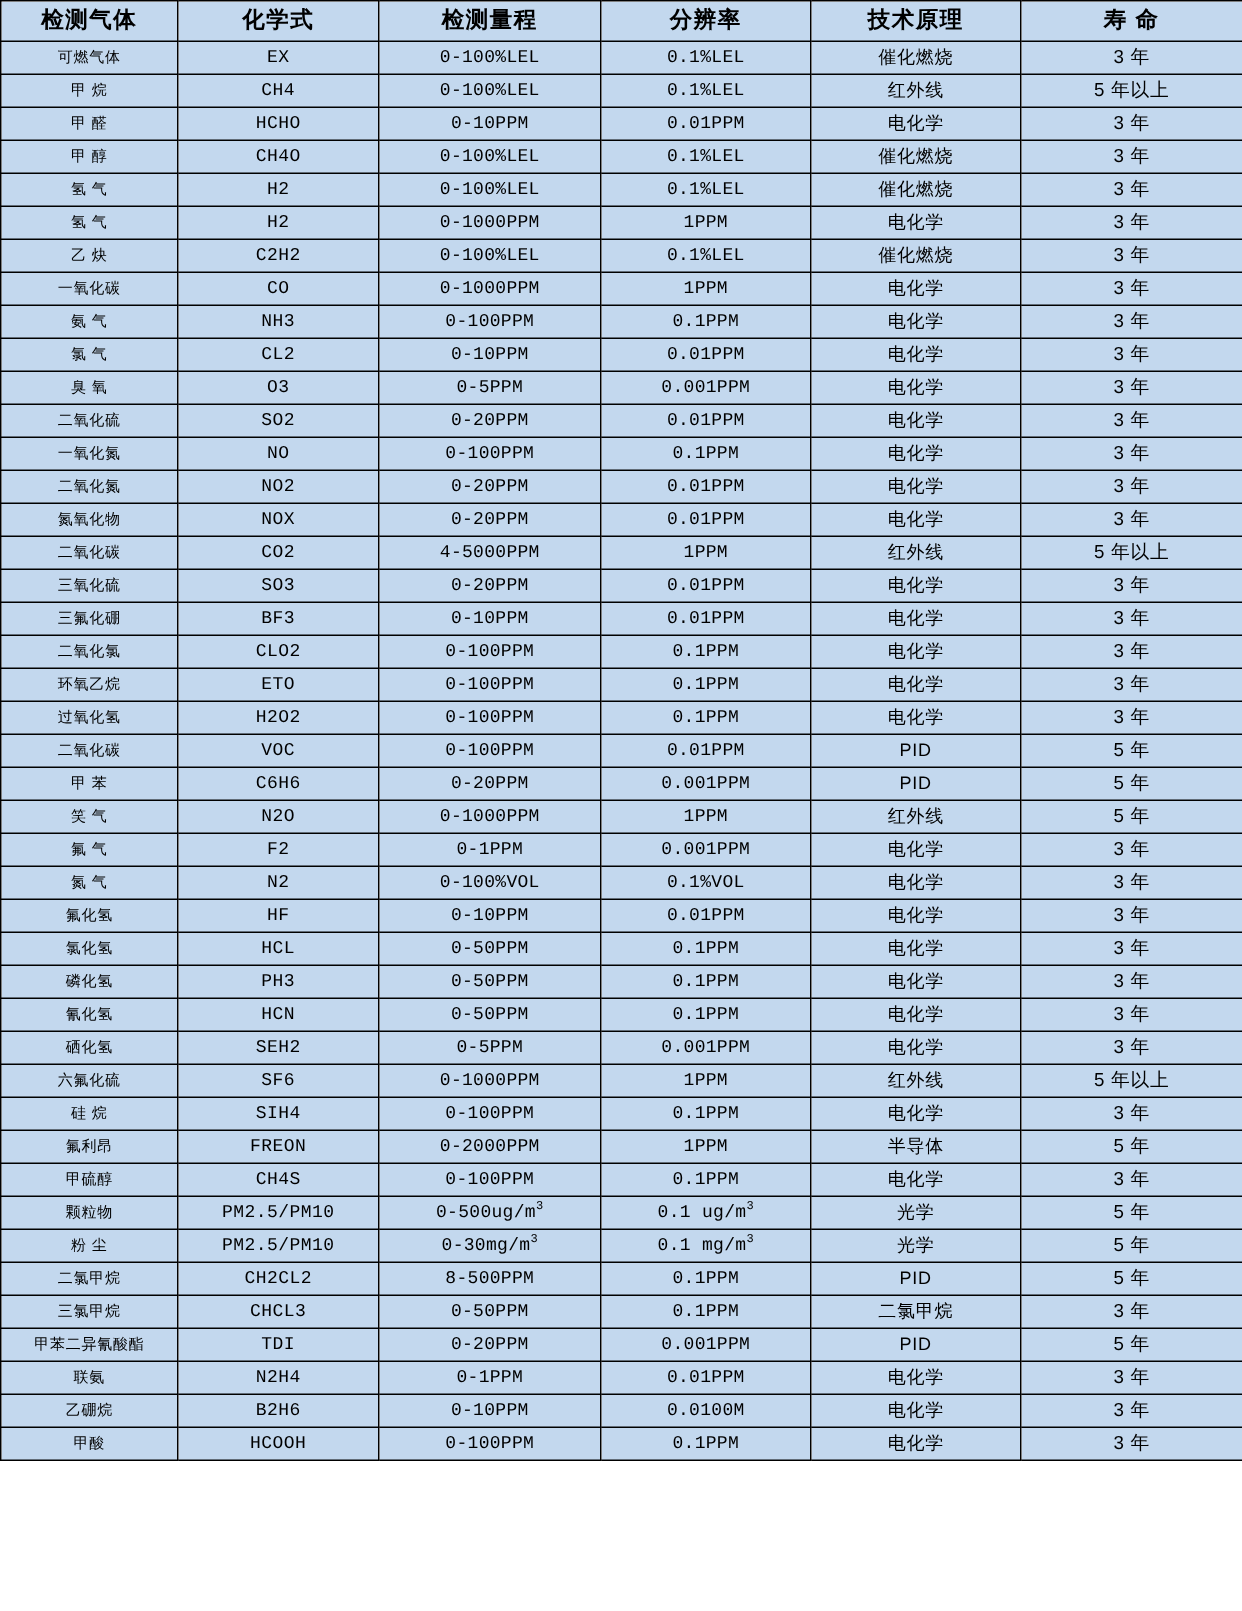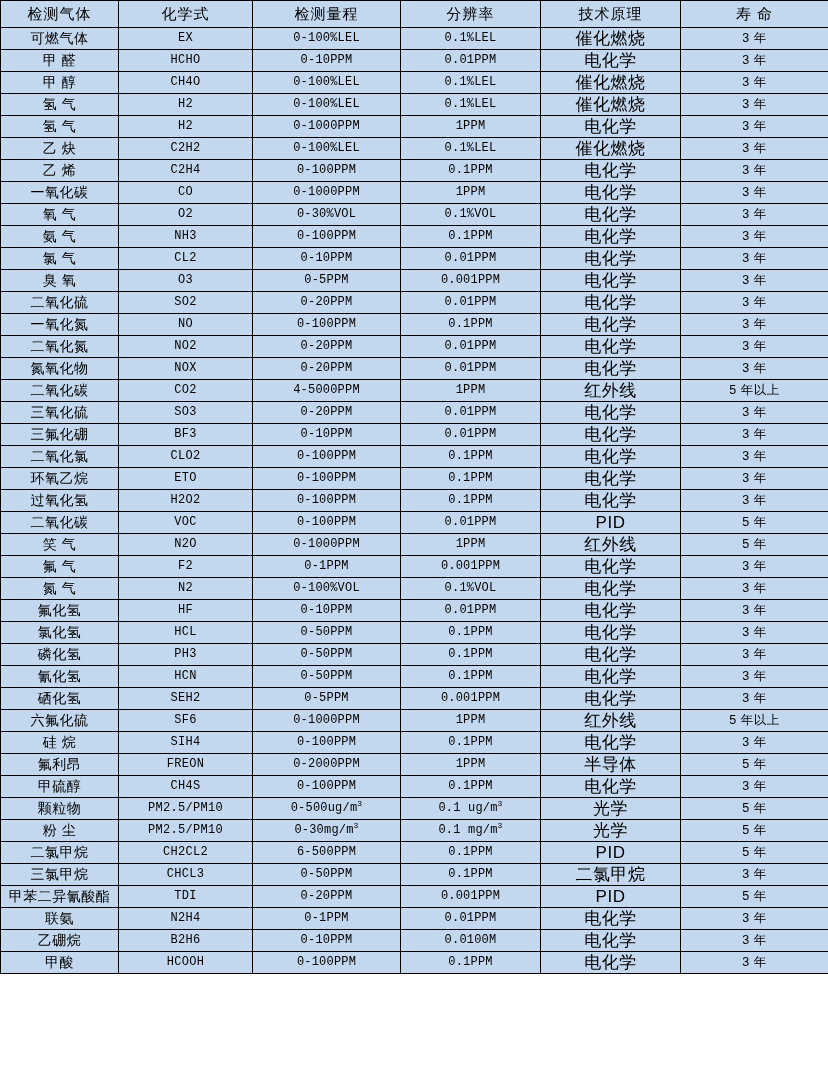--- a/index.html
+++ b/index.html
@@ -31,45 +31,45 @@
     background: #c3d8ee;
     color: #000000;
     padding: 0;
     height: 21px;
     line-height: 21px;
     overflow: hidden;
     white-space: nowrap;
   }
   #sensor-table thead th {
     font-size: 15px;
-    font-weight: normal;
+    font-weight: bold;
     letter-spacing: 1px;
     height: 26px;
     line-height: 26px;
   }
   #sensor-table tbody td {
     font-weight: normal;
   }
   td.gas {
-    font-size: 14px;
+    font-size: 10px;
     letter-spacing: 0.5px;
   }
   td.formula {
     font-family: "Liberation Mono", monospace;
     font-size: 12px;
     letter-spacing: 0.3px;
     margin-left: 44px;
   }
   td.range, td.res {
     font-family: "Liberation Mono", monospace;
     font-size: 12px;
     letter-spacing: 0.2px;
   }
   td.tech {
-    font-size: 17px;
+    font-size: 12px;
     letter-spacing: 0.5px;
   }
   td.life {
     font-size: 12.5px;
     letter-spacing: 0.5px;
   }
   sup {
     font-size: 8px;
     vertical-align: super;
     line-height: 0;
@@ -100,20 +100,28 @@
   <tbody id="table-body">
       <tr>
         <td class="gas">可燃气体</td>
         <td class="formula">EX</td>
         <td class="range">0-100%LEL</td>
         <td class="res">0.1%LEL</td>
         <td class="tech">催化燃烧</td>
         <td class="life">3 年</td>
       </tr>
       <tr>
+        <td class="gas">甲 烷</td>
+        <td class="formula">CH4</td>
+        <td class="range">0-100%LEL</td>
+        <td class="res">0.1%LEL</td>
+        <td class="tech">红外线</td>
+        <td class="life">5 年以上</td>
+      </tr>
+      <tr>
         <td class="gas">甲 醛</td>
         <td class="formula">HCHO</td>
         <td class="range">0-10PPM</td>
         <td class="res">0.01PPM</td>
         <td class="tech">电化学</td>
         <td class="life">3 年</td>
       </tr>
       <tr>
         <td class="gas">甲 醇</td>
         <td class="formula">CH4O</td>
@@ -140,40 +148,24 @@
       </tr>
       <tr>
         <td class="gas">乙 炔</td>
         <td class="formula">C2H2</td>
         <td class="range">0-100%LEL</td>
         <td class="res">0.1%LEL</td>
         <td class="tech">催化燃烧</td>
         <td class="life">3 年</td>
       </tr>
       <tr>
-        <td class="gas">乙 烯</td>
-        <td class="formula">C2H4</td>
-        <td class="range">0-100PPM</td>
-        <td class="res">0.1PPM</td>
-        <td class="tech">电化学</td>
-        <td class="life">3 年</td>
-      </tr>
-      <tr>
         <td class="gas">一氧化碳</td>
         <td class="formula">CO</td>
         <td class="range">0-1000PPM</td>
         <td class="res">1PPM</td>
-        <td class="tech">电化学</td>
-        <td class="life">3 年</td>
-      </tr>
-      <tr>
-        <td class="gas">氧 气</td>
-        <td class="formula">O2</td>
-        <td class="range">0-30%VOL</td>
-        <td class="res">0.1%VOL</td>
         <td class="tech">电化学</td>
         <td class="life">3 年</td>
       </tr>
       <tr>
         <td class="gas">氨 气</td>
         <td class="formula">NH3</td>
         <td class="range">0-100PPM</td>
         <td class="res">0.1PPM</td>
         <td class="tech">电化学</td>
         <td class="life">3 年</td>
@@ -272,20 +264,28 @@
         <td class="range">0-100PPM</td>
         <td class="res">0.1PPM</td>
         <td class="tech">电化学</td>
         <td class="life">3 年</td>
       </tr>
       <tr>
         <td class="gas">二氧化碳</td>
         <td class="formula">VOC</td>
         <td class="range">0-100PPM</td>
         <td class="res">0.01PPM</td>
+        <td class="tech">PID</td>
+        <td class="life">5 年</td>
+      </tr>
+      <tr>
+        <td class="gas">甲 苯</td>
+        <td class="formula">C6H6</td>
+        <td class="range">0-20PPM</td>
+        <td class="res">0.001PPM</td>
         <td class="tech">PID</td>
         <td class="life">5 年</td>
       </tr>
       <tr>
         <td class="gas">笑 气</td>
         <td class="formula">N2O</td>
         <td class="range">0-1000PPM</td>
         <td class="res">1PPM</td>
         <td class="tech">红外线</td>
         <td class="life">5 年</td>
@@ -390,21 +390,21 @@
         <td class="gas">粉 尘</td>
         <td class="formula">PM2.5/PM10</td>
         <td class="range">0-30mg/m<sup>3</sup></td>
         <td class="res">0.1 mg/m<sup>3</sup></td>
         <td class="tech">光学</td>
         <td class="life">5 年</td>
       </tr>
       <tr>
         <td class="gas">二氯甲烷</td>
         <td class="formula">CH2CL2</td>
-        <td class="range">6-500PPM</td>
+        <td class="range">8-500PPM</td>
         <td class="res">0.1PPM</td>
         <td class="tech">PID</td>
         <td class="life">5 年</td>
       </tr>
       <tr>
         <td class="gas">三氯甲烷</td>
         <td class="formula">CHCL3</td>
         <td class="range">0-50PPM</td>
         <td class="res">0.1PPM</td>
         <td class="tech">二氯甲烷</td>

